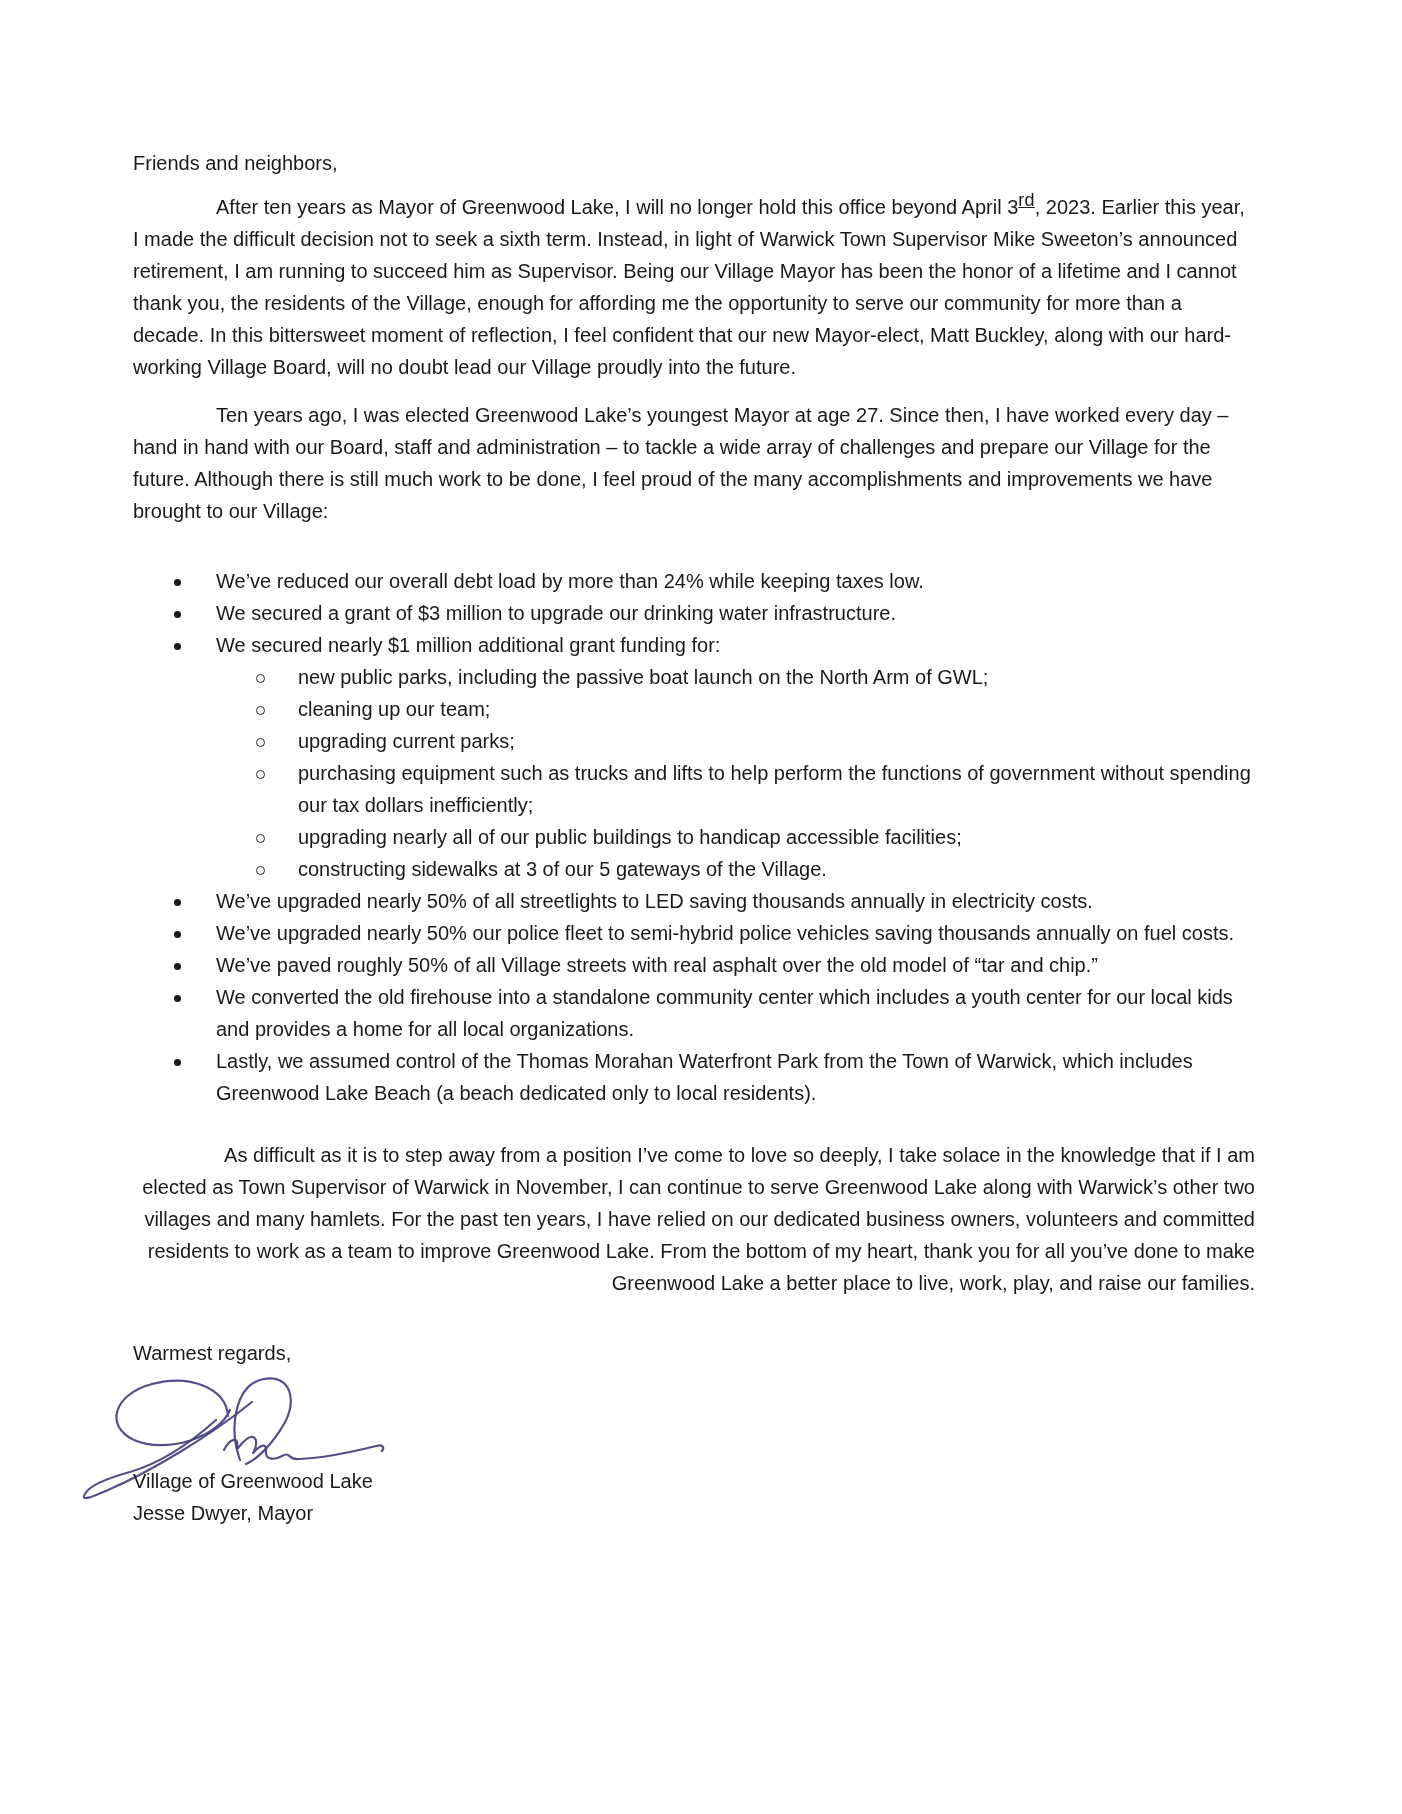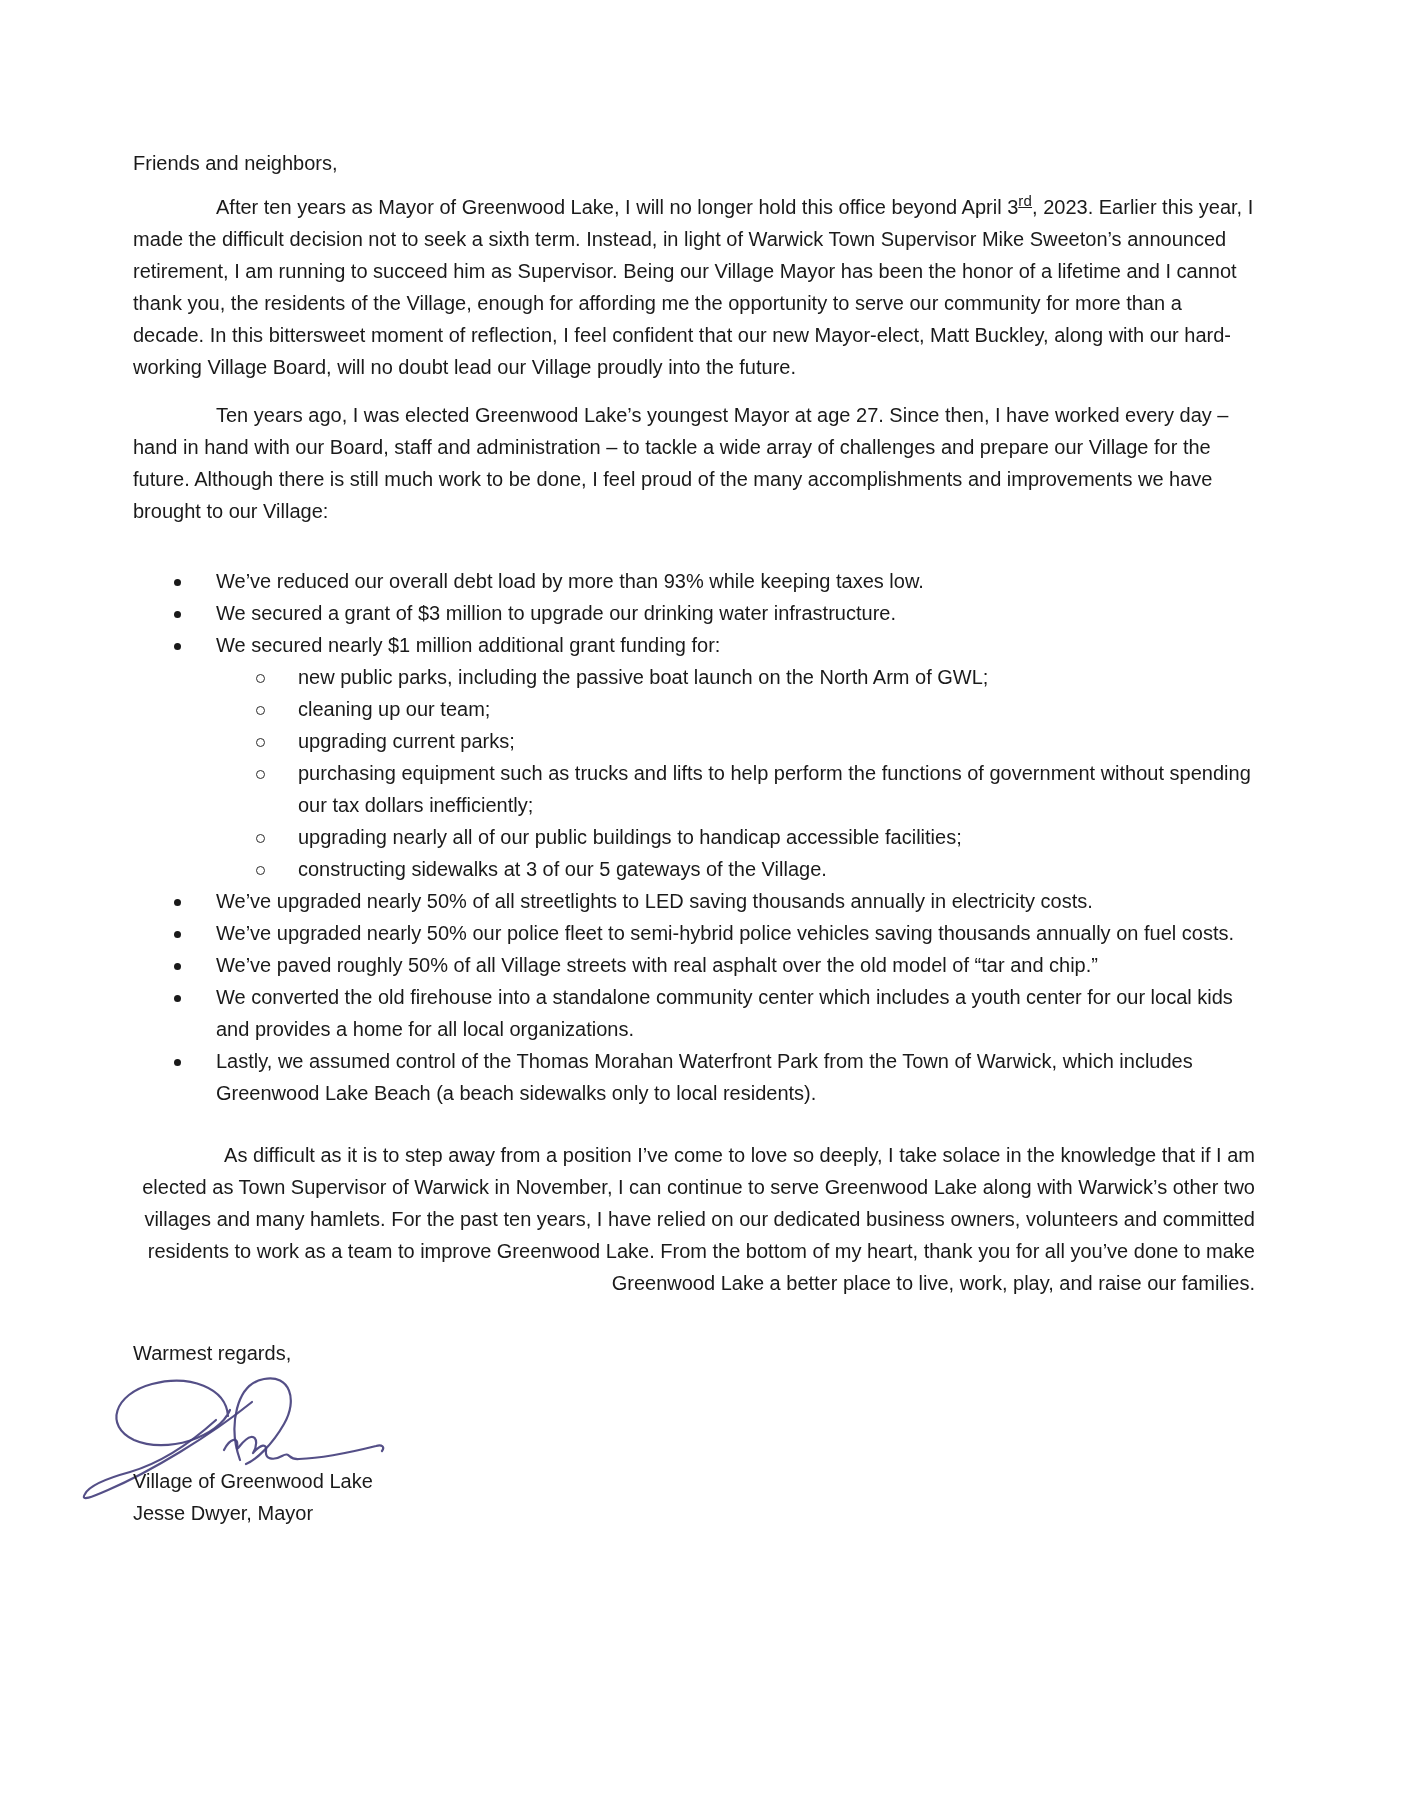--- a/index.html
+++ b/index.html
@@ -15,21 +15,21 @@
     width:1402px; height:1298px;
     padding:147px 147px 0 133px;
     background:#ffffff;
   }
   p { margin:0; font-size:20px; line-height:32px; }
   .indent { text-indent:83px; }
   .para1 { margin-top:12px; }
   .para2 { margin-top:16px; }
   .closing { margin-top:30px;text-align:right; }
   .signoff { margin-top:38px; }
-  sup { font-size:15px; line-height:0; vertical-align:super; letter-spacing:0.2px;text-decoration:underline; }
+  sup { font-size:18px; line-height:0; vertical-align:super; letter-spacing:0.2px;text-decoration:underline; }
 
   ul.l1 {
     list-style:none; margin:38px 0 0 0; padding:0;
     font-size:20px; line-height:32px;
   }
   ul.l1 > li { position:relative; padding-left:83px; }
   ul.l1 > li::before {
     content:""; position:absolute; left:41px; top:14px;
     width:7px; height:7px; border-radius:50%; background:#1a1a1a;
   }
@@ -61,38 +61,38 @@
 
 <div class="page">
 
   <p>Friends and neighbors,</p>
 
   <p class="indent para1"><span>After ten years as Mayor of Greenwood Lake, I will no longer hold this office beyond April 3</span><sup>rd</sup><span>, 2023. Earlier this year, I made the difficult decision not to seek a sixth term. Instead, in light of Warwick Town Supervisor Mike Sweeton’s announced retirement, I am running to succeed him as Supervisor. Being our Village Mayor has been the honor of a lifetime and I cannot thank you, the residents of the Village, enough for affording me the opportunity to serve our community for more than a decade. In this bittersweet moment of reflection, I feel confident that our new Mayor-elect, Matt Buckley, along with our hard-working Village Board, will no doubt lead our Village proudly into the future.</span></p>
 
   <p class="indent para2">Ten years ago, I was elected Greenwood Lake’s youngest Mayor at age 27. Since then, I have worked every day – hand in hand with our Board, staff and administration – to tackle a wide array of challenges and prepare our Village for the future. Although there is still much work to be done, I feel proud of the many accomplishments and improvements we have brought to our Village:</p>
 
   <ul class="l1">
-    <li>We’ve reduced our overall debt load by more than 93% while keeping taxes low.</li>
+    <li>We’ve reduced our overall debt load by more than 24% while keeping taxes low.</li>
     <li>We secured a grant of $3 million to upgrade our drinking water infrastructure.</li>
     <li>
       <span>We secured nearly $1 million additional grant funding for:</span>
       <ul class="l2">
         <li>new public parks, including the passive boat launch on the North Arm of GWL;</li>
         <li>cleaning up our team;</li>
         <li>upgrading current parks;</li>
         <li>purchasing equipment such as trucks and lifts to help perform the functions of government without spending our tax dollars inefficiently;</li>
         <li>upgrading nearly all of our public buildings to handicap accessible facilities;</li>
         <li>constructing sidewalks at 3 of our 5 gateways of the Village.</li>
       </ul>
     </li>
     <li>We’ve upgraded nearly 50% of all streetlights to LED saving thousands annually in electricity costs.</li>
     <li>We’ve upgraded nearly 50% our police fleet to semi-hybrid police vehicles saving thousands annually on fuel costs.</li>
     <li>We’ve paved roughly 50% of all Village streets with real asphalt over the old model of “tar and chip.”</li>
     <li>We converted the old firehouse into a standalone community center which includes a youth center for our local kids and provides a home for all local organizations.</li>
-    <li>Lastly, we assumed control of the Thomas Morahan Waterfront Park from the Town of Warwick, which includes Greenwood Lake Beach (a beach sidewalks only to local residents).</li>
+    <li>Lastly, we assumed control of the Thomas Morahan Waterfront Park from the Town of Warwick, which includes Greenwood Lake Beach (a beach dedicated only to local residents).</li>
   </ul>
 
   <p class="indent closing">As difficult as it is to step away from a position I’ve come to love so deeply, I take solace in the knowledge that if I am elected as Town Supervisor of Warwick in November, I can continue to serve Greenwood Lake along with Warwick’s other two villages and many hamlets. For the past ten years, I have relied on our dedicated business owners, volunteers and committed residents to work as a team to improve Greenwood Lake. From the bottom of my heart, thank you for all you’ve done to make Greenwood Lake a better place to live, work, play, and raise our families.</p>
 
   <p class="signoff">Warmest regards,</p>
 
   <svg class="signature-svg" width="312" height="130" viewBox="0 0 312 130" xmlns="http://www.w3.org/2000/svg">
     <path d="M150,42 C148,14 112,0 74,10 C36,20 26,52 56,66 C88,80 140,64 152,36"></path>
     <path d="M162,86 C150,52 158,10 186,5 C212,0 220,26 206,50 C194,71 178,86 168,90"></path>
     <path d="M174,28 C132,62 72,98 30,116 C14,123 2,128 7,120 C11,112 30,104 52,98 C86,88 118,64 138,46"></path>

